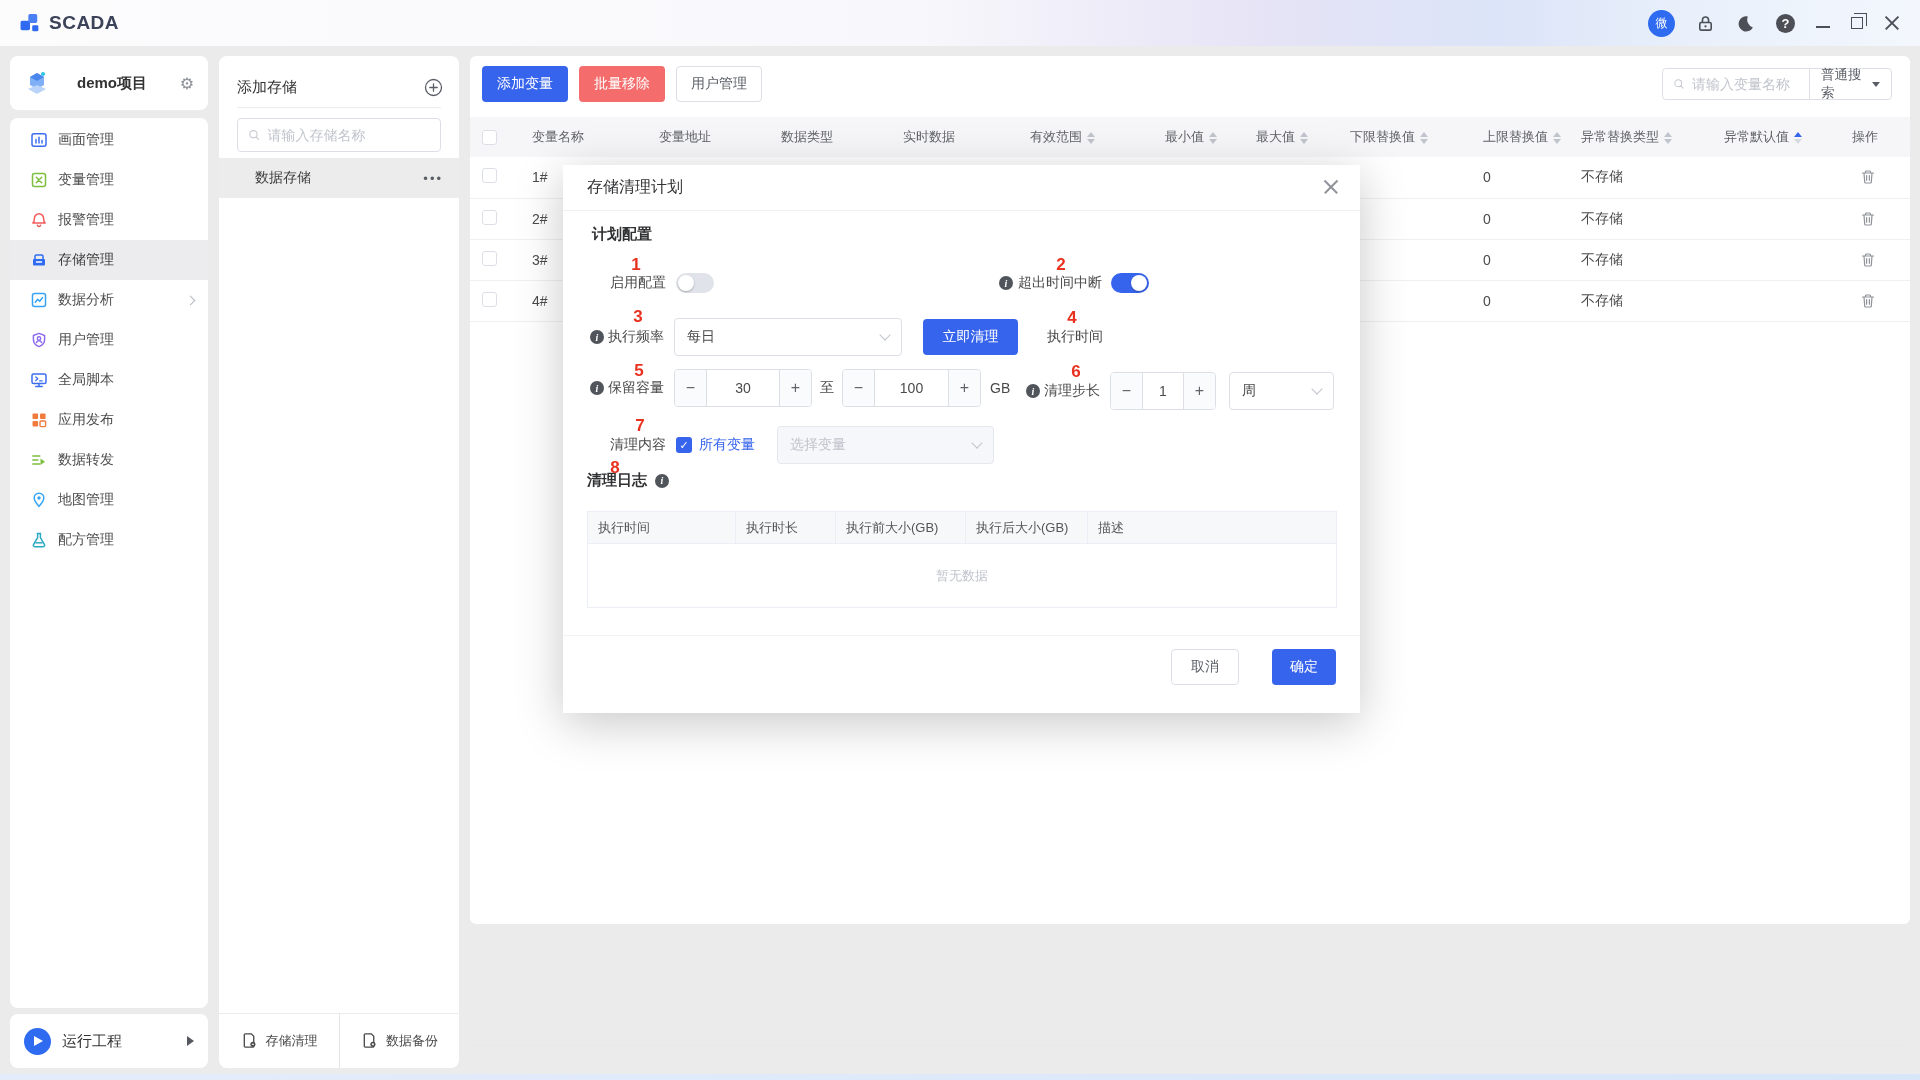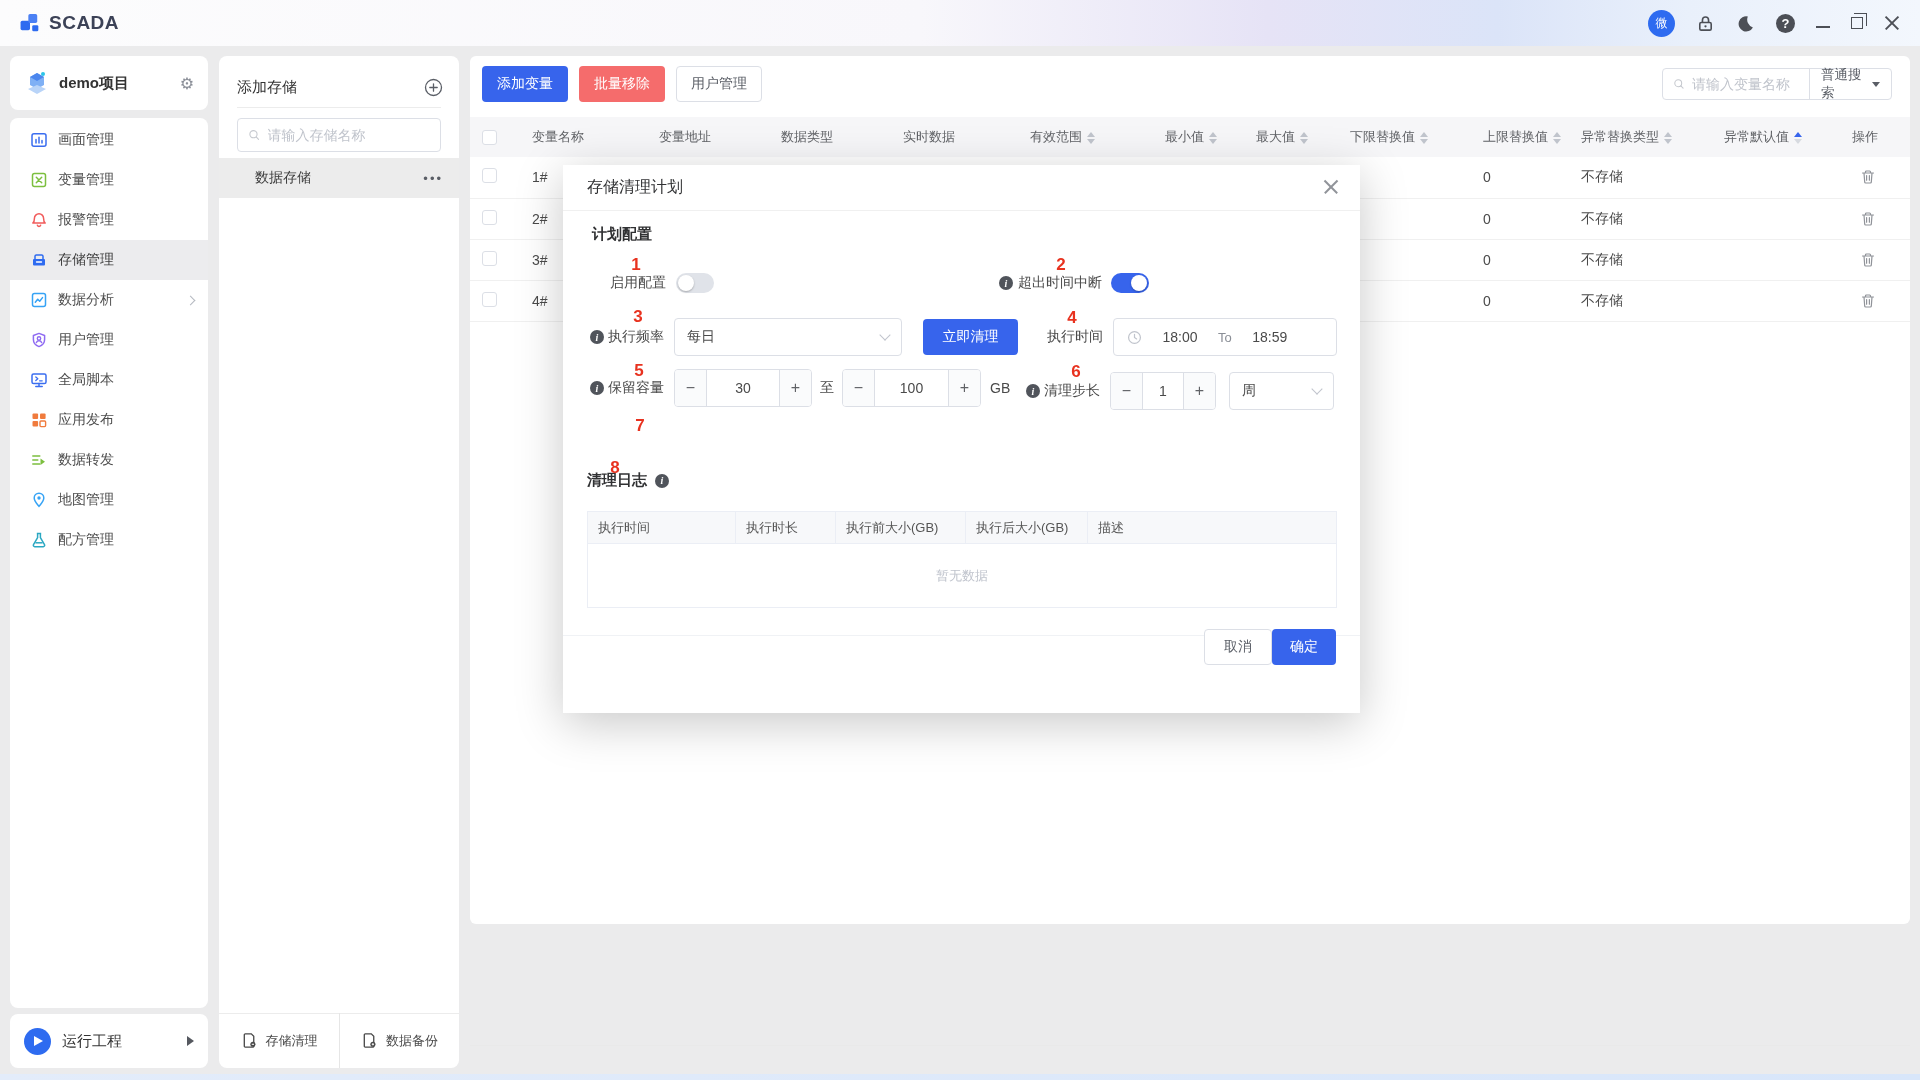--- a/index.html
+++ b/index.html
@@ -96,21 +96,21 @@
   .cbx{width:16px;height:16px;border-radius:3px;background:#3764ec;display:flex;align-items:center;justify-content:center;flex:none}
   .cbx::after{content:"\2713";color:#fff;font-size:11px;font-weight:700}
   .link-blue{color:#3764ec;font-size:14px}
   .ann{position:absolute;color:#e8321f;font-size:17px;font-weight:700;transform:translate(-50%,-50%);z-index:5}
   .logtbl{position:absolute;left:24px;top:346px;width:750px;border:1px solid #ebeef5}
   .logtbl-head{display:flex;height:32px;background:#f7f8fa;border-bottom:1px solid #ebeef5}
   .logtbl-head .hc{display:flex;align-items:center;padding-left:10px;font-size:13px;color:#555;border-right:1px solid #ebeef5;white-space:nowrap}
   .logtbl-head .hc:last-child{border-right:none}
   .logtbl-body{height:63px;display:flex;align-items:center;justify-content:center;font-size:13px;color:#bfc3cc}
   .m-divider{position:absolute;left:0;top:470px;width:797px;height:1px;background:#f0f2f5}
-  .m-foot{position:absolute;right:24px;top:464px;display:flex;gap:0}
+  .m-foot{position:absolute;right:24px;top:484px;display:flex;gap:33px}
   .btn-cancel{width:68px;height:36px}
   .btn-ok{width:64px;height:36px}
   .bottom-strip{position:absolute;left:0;top:1074px;width:1920px;height:6px;background:linear-gradient(90deg,#e3ecfa,#d8e6fa)}
   svg{display:block}
 </style>
 </head>
 <body>
 
 <div class="topbar">
   <div class="logo">
@@ -138,21 +138,21 @@
   </div>
 </div>
 
 <div class="card" style="left:10px;top:56px;width:198px;height:54px;display:flex;align-items:center;padding:0 14px">
   <svg width="26" height="26" viewBox="0 0 26 26">
     <path d="M13 3l7 4v8l-7 4-7-4V7z" fill="#7fb0f5"></path>
     <path d="M13 3l7 4-7 4-7-4z" fill="#4b86ee"></path>
     <path d="M4 19l9 5 9-5-9-4z" fill="#b9d4f8"></path>
     <circle cx="19" cy="4" r="2" fill="#2bc4e8"></circle>
   </svg>
-  <span class="proj-name" style="margin-left:9px">demo项目</span>
+  <span class="proj-name" style="margin-left:27px">demo项目</span>
   <span class="gear" style="margin-left:auto"></span>
 </div>
 
 <div class="card" style="left:10px;top:118px;width:198px;height:890px;padding-top:2px">
   <div class="menu-item">
     <svg width="18" height="18" viewBox="0 0 18 18">
         <rect x="2" y="2.8" width="14" height="12.4" rx="2" fill="none" stroke="#3a6df0" stroke-width="1.5"></rect>
         <path d="M6 12V8.6M9 12V6.2M12 12V9.4" stroke="#3a6df0" stroke-width="1.5" stroke-linecap="round"></path>
       </svg>
     <span class="lbl">画面管理</span>
@@ -464,29 +464,20 @@
     <span class="info"></span>
     <span class="flabel" style="margin-left:4px">执行频率</span>
     <span class="sel" style="margin-left:10px;width:228px">
       <span>每日</span>
       <span class="caret"></span>
     </span>
     <span class="btn btn-primary" style="margin-left:21px;width:95px">立即清理</span>
   </div>
   <div class="m-row" style="left:484px;top:153px;height:38px">
     <span class="flabel">执行时间</span>
-    <span class="timebox" style="margin-left:10px;width:224px">
-      <svg width="15" height="15" viewBox="0 0 16 16">
-          <circle cx="8" cy="8" r="6.3" fill="none" stroke="#c0c4cc" stroke-width="1.3"></circle>
-          <path d="M8 4.6V8l2.3 1.5" fill="none" stroke="#c0c4cc" stroke-width="1.3" stroke-linecap="round"></path>
-        </svg>
-      <span class="t-val">18:00</span>
-      <span class="t-sep">To</span>
-      <span class="t-val">18:59</span>
-    </span>
   </div>
 
   <div class="m-row" style="left:27px;top:207px;height:32px">
     <span class="info"></span>
     <span class="flabel" style="margin-left:4px">保留容量</span>
     <span class="stepper" style="margin-left:10px;width:138px">
       <span class="stp-btn minus"></span>
       <input class="stp-val" value="30" style="">
       <span class="stp-btn plus"></span>
     </span>
@@ -505,20 +496,29 @@
       <span class="stp-btn minus"></span>
       <input class="stp-val" value="1" style="">
       <span class="stp-btn plus"></span>
     </span>
     <span class="sel" style="margin-left:13px;width:105px">
       <span>周</span>
       <span class="caret"></span>
     </span>
   </div>
 
+  <div class="m-row" style="left:47px;top:261px;height:38px">
+    <span class="flabel">清理内容</span>
+    <span class="cbx" style="margin-left:10px"></span>
+    <span class="link-blue" style="margin-left:7px">所有变量</span>
+    <span class="sel disabled" style="margin-left:22px;width:217px">
+      <span>选择变量</span>
+      <span class="caret"></span>
+    </span>
+  </div>
 
   <div class="m-row" style="left:24px;top:306px">
     <span style="font-size:15px;font-weight:700;color:#303133">清理日志</span>
     <span class="info" style="margin-left:8px"></span>
   </div>
 
   <div class="logtbl">
     <div class="logtbl-head">
       <span class="hc" style="width:148px">执行时间</span>
       <span class="hc" style="width:100px">执行时长</span>

